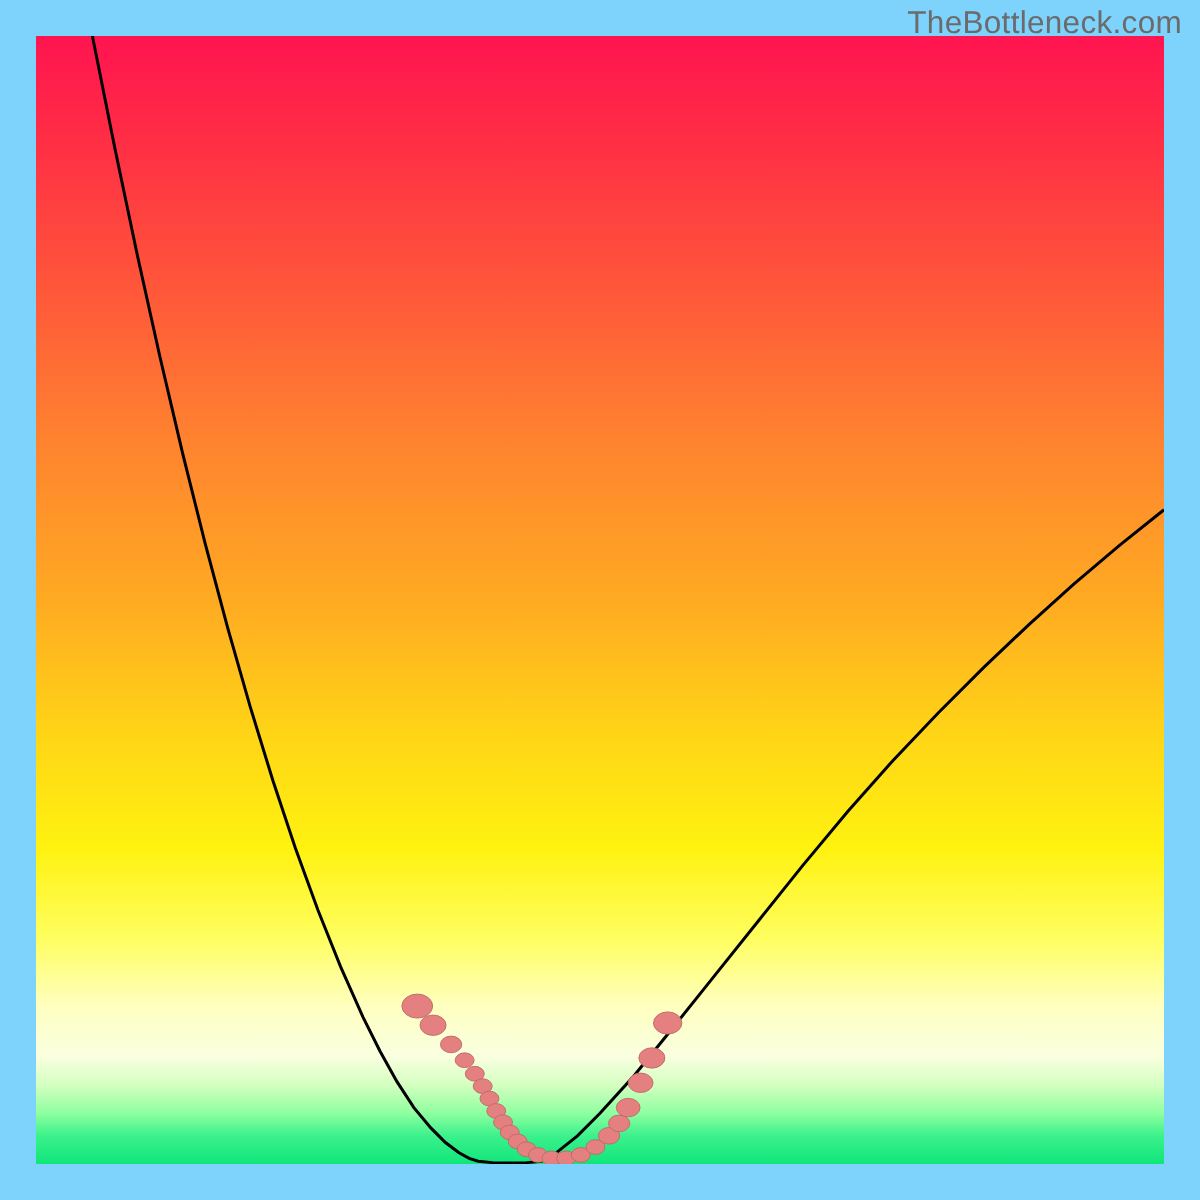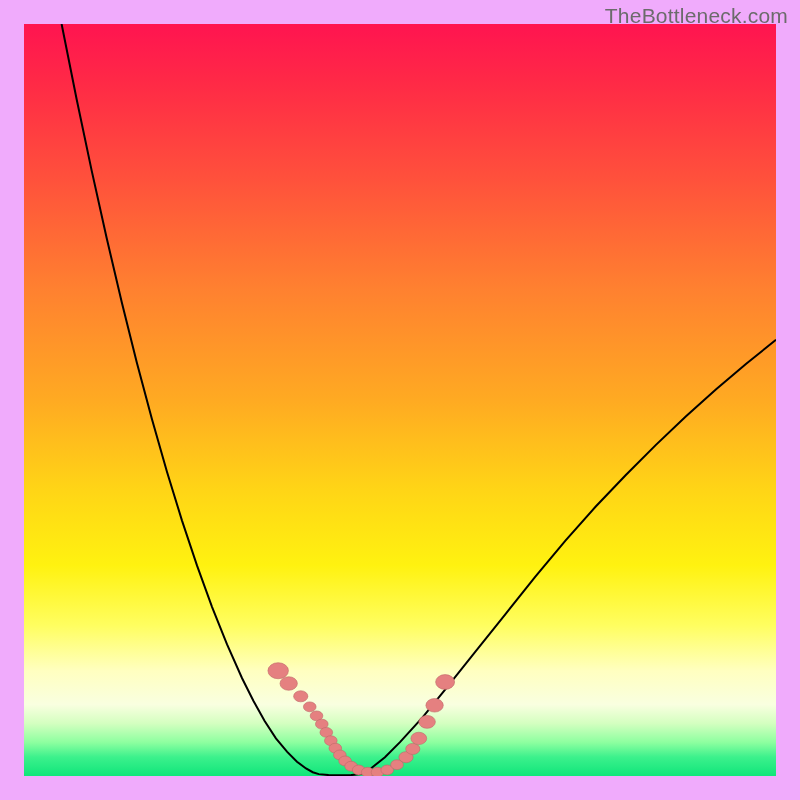--- a/index.html
+++ b/index.html
@@ -10,21 +10,21 @@
     background: #000;
     overflow: hidden;
     font-family: Arial, Helvetica, sans-serif;
   }
   .frame {
     position: absolute;
     top: 0;
     left: 0;
     width: 800px;
     height: 800px;
-    background: #f0abfc;
+    background: #7dd3fc;
   }
   .plot {
     position: absolute;
     top: 24px;
     left: 24px;
     width: 752px;
     height: 752px;
     overflow: hidden;
   }
   .plot svg {

